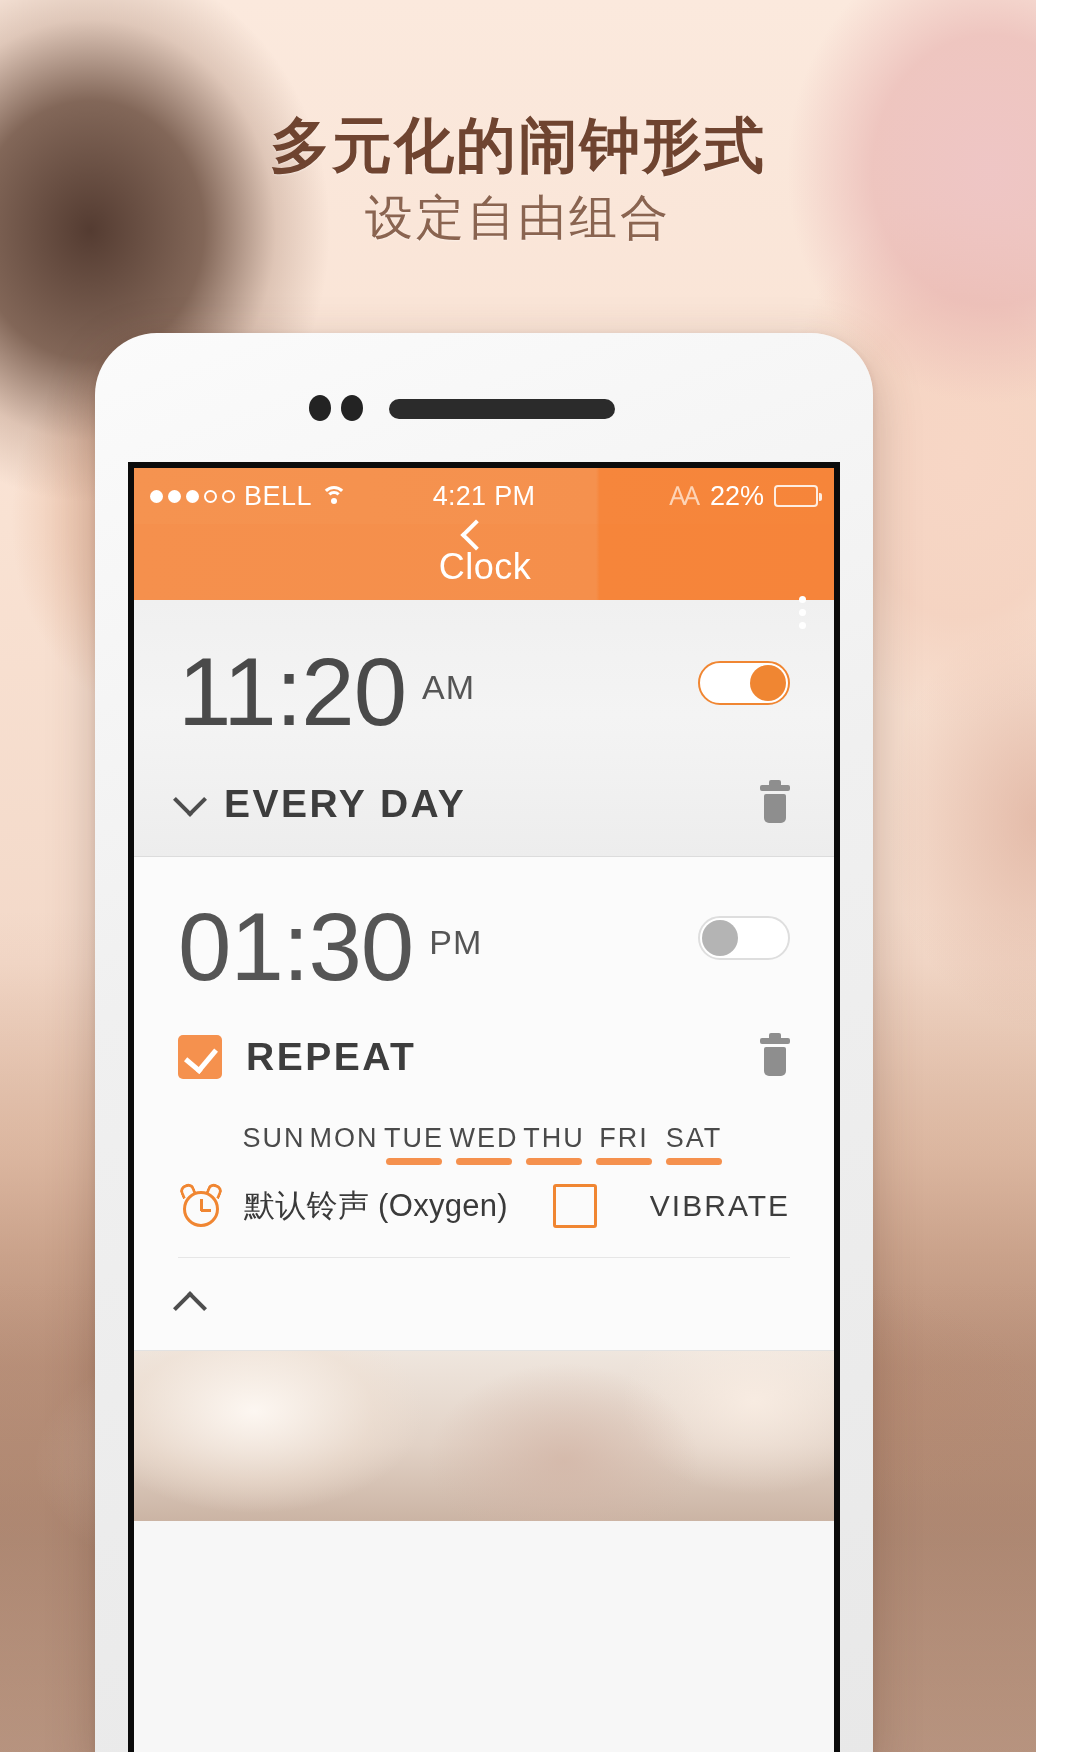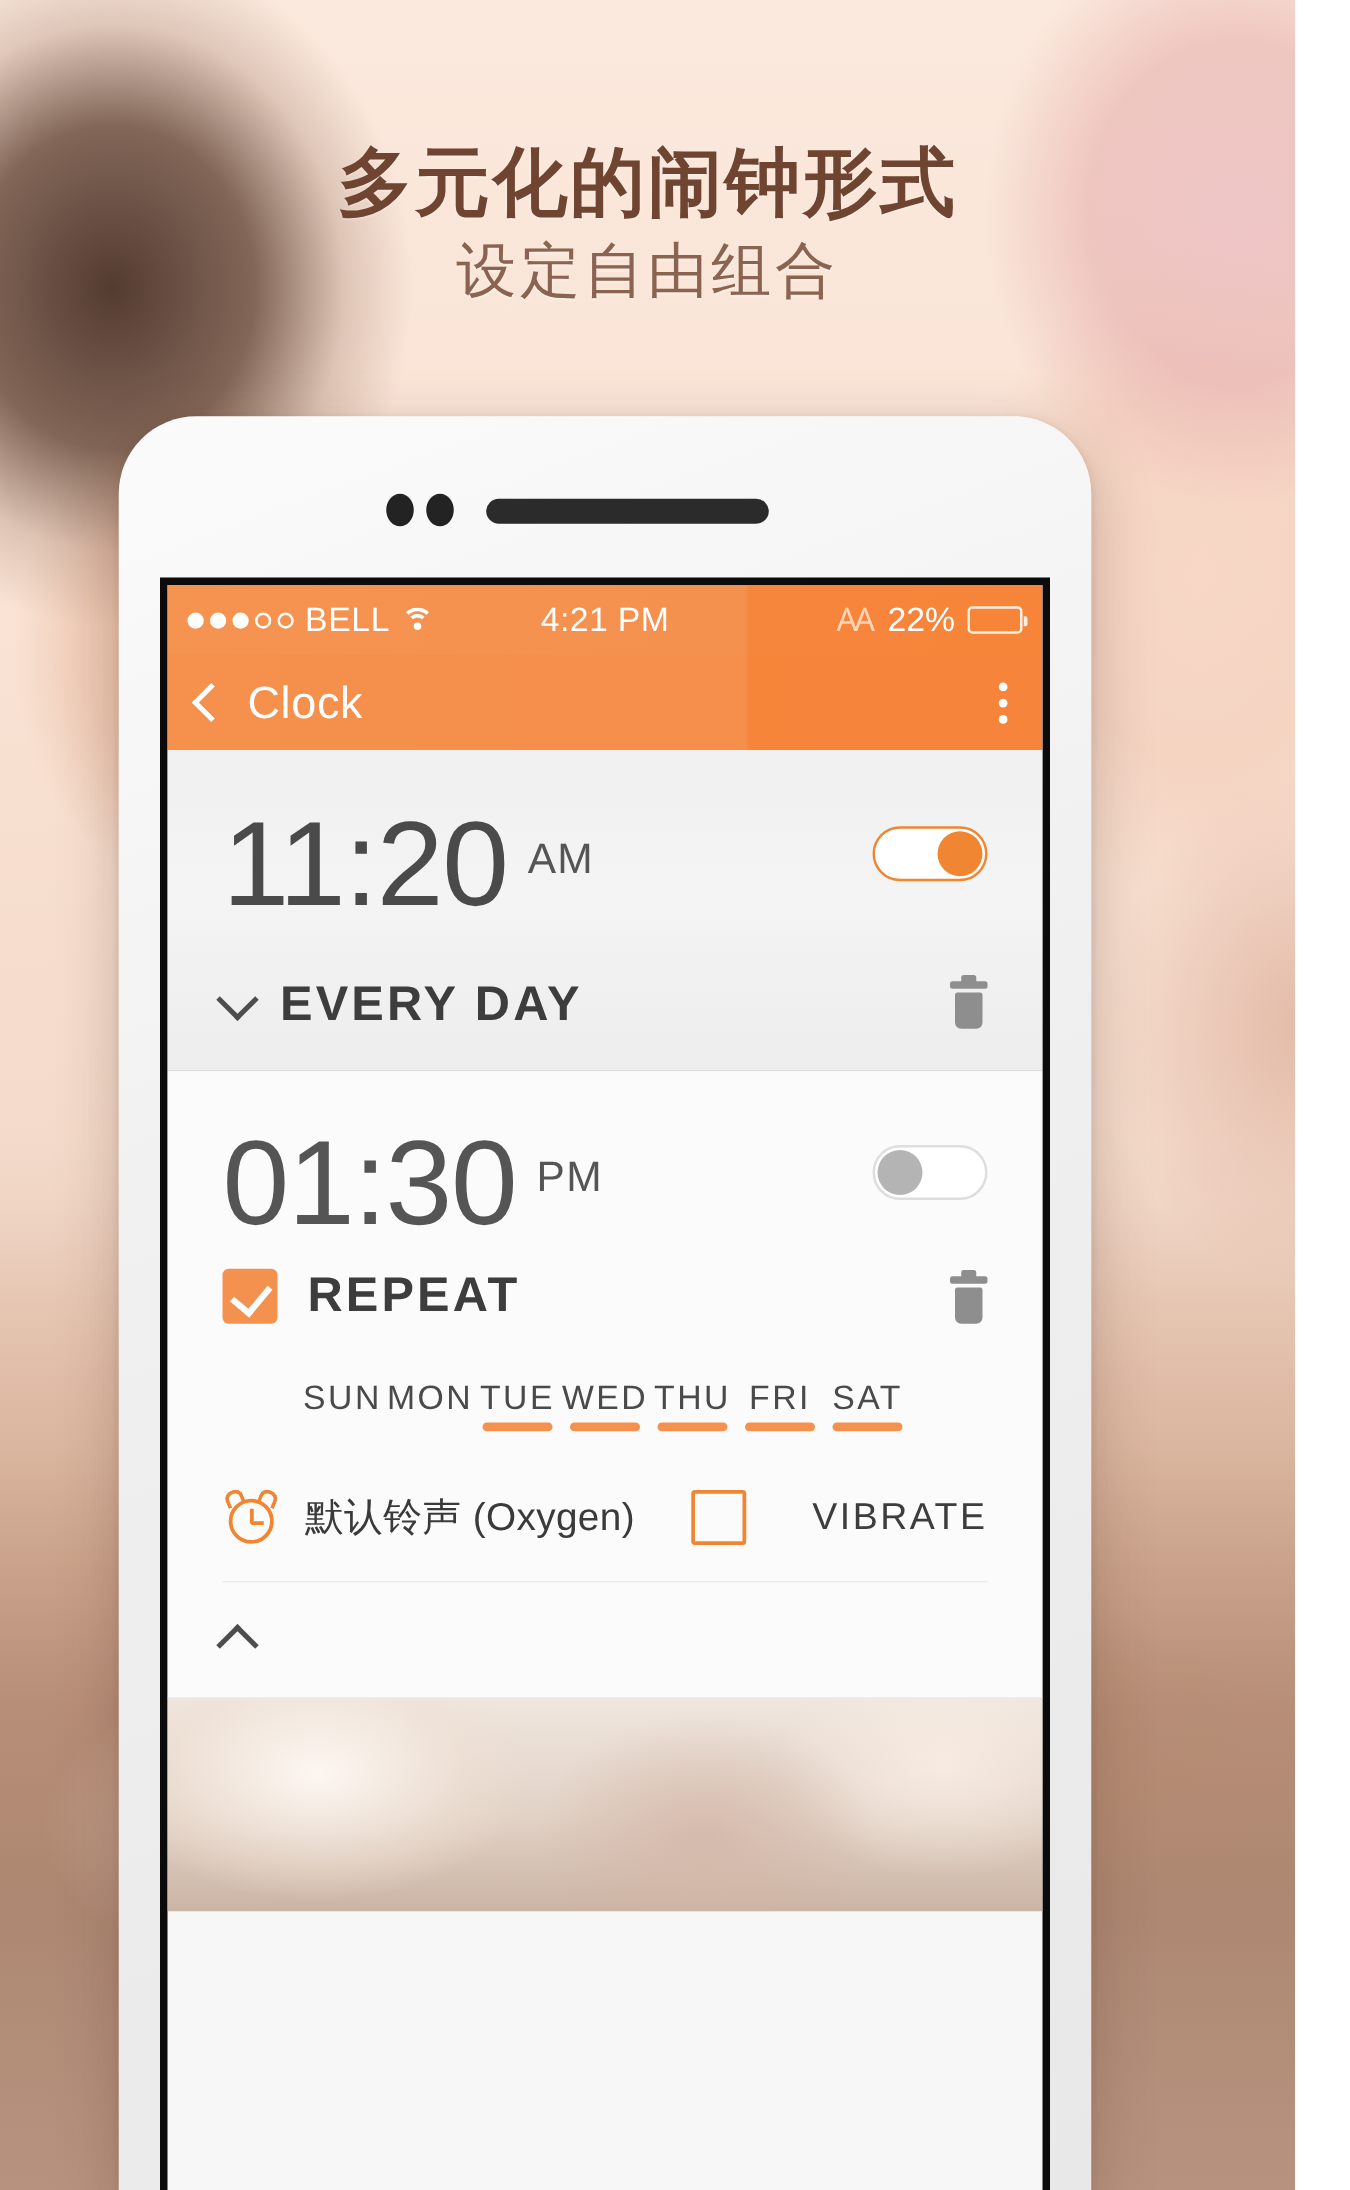--- a/index.html
+++ b/index.html
@@ -184,20 +184,21 @@
 
   
   .navbar {
     position: relative;
     height: 76px;
     background: linear-gradient(90deg, #f5904d 0%, #f58f4b 66%, #f6853a 66.5%, #f6843a 100%);
     display: flex;
     align-items: center;
     padding: 0 22px 0 24px;
     color: #fff;
+    flex-direction: column;
   }
   .back-chevron {
     width: 22px; height: 22px;
     border-left: 4px solid #fff;
     border-bottom: 4px solid #fff;
     transform: rotate(45deg);
     margin-right: 18px;
     flex: none;
   }
   .nav-title {
@@ -301,21 +302,21 @@
     width: 12px; height: 6px;
     background: #8e8e8e; border-radius: 2px 2px 0 0;
   }
   .trash .can {
     position: absolute; top: 9px; left: 4px;
     width: 22px; height: 29px;
     background: #8e8e8e;
     border-radius: 2px 2px 5px 5px;
   }
 
-  .checkbox-row { display: flex; align-items: flex-end; margin-top: 20px; }
+  .checkbox-row { display: flex; align-items: center; margin-top: 40px; }
   .cbox {
     width: 44px; height: 44px;
     border-radius: 5px;
     flex: none;
     margin-right: 24px;
     position: relative;
   }
   .cbox.checked { background: #f5914e; }
   .cbox.checked::after {
     content: "";
@@ -349,21 +350,21 @@
     position: absolute;
     left: 7px; right: 7px; bottom: 0;
     height: 7px;
     background: #f5914e;
     border-radius: 4px;
   }
 
   
   .ring-row {
     display: flex; align-items: center;
-    margin-top: 46px;
+    margin-top: 18px;
     padding-bottom: 28px;
     border-bottom: 1px solid #e6e6e6;
   }
   .alarm-clock-icon {
     width: 46px; height: 46px;
     position: relative;
     flex: none;
     margin-right: 20px;
   }
   .alarm-clock-icon .body {

